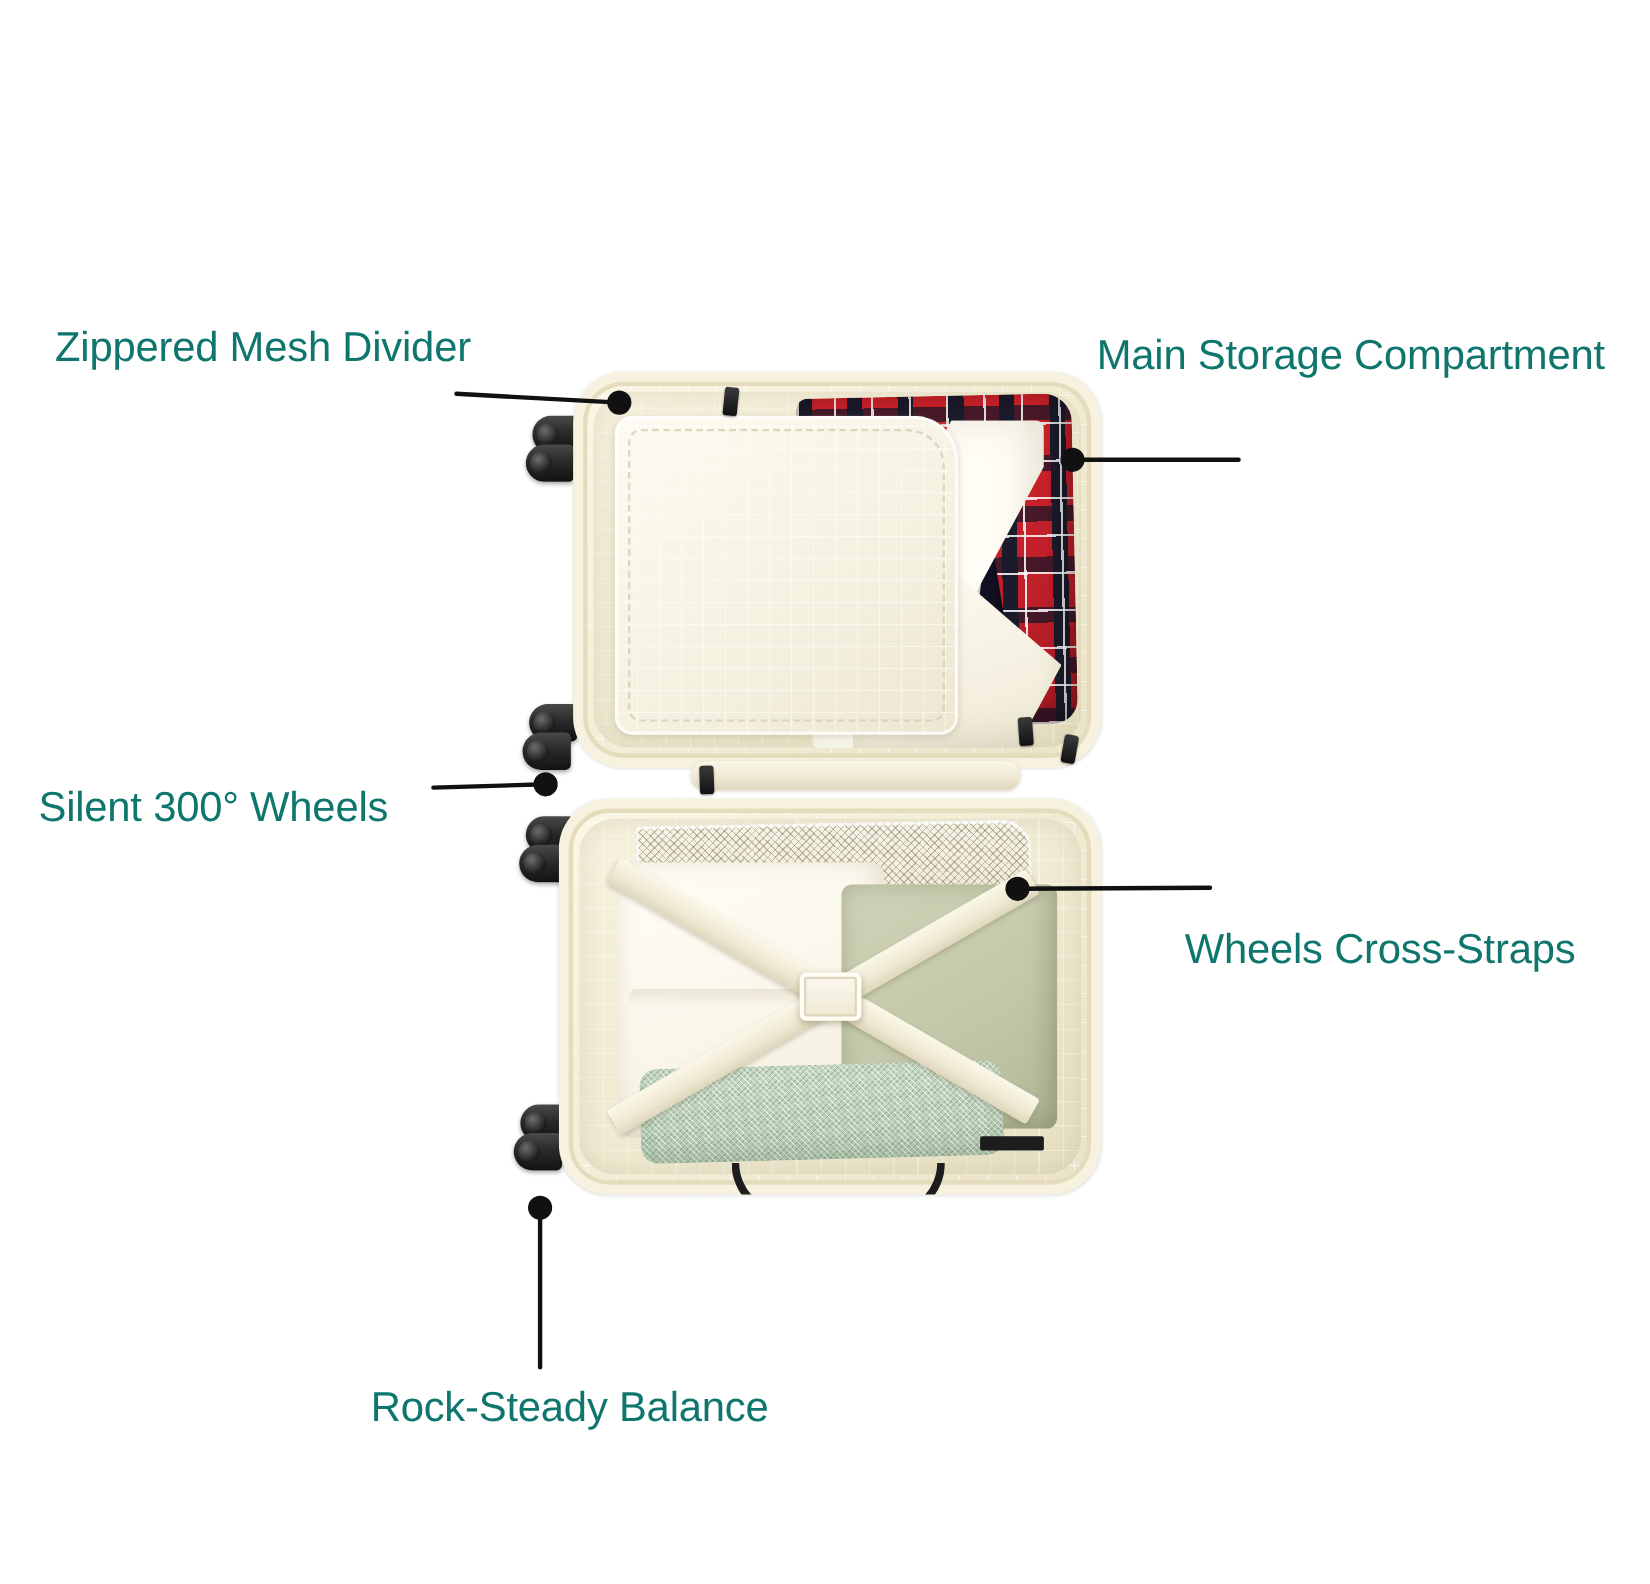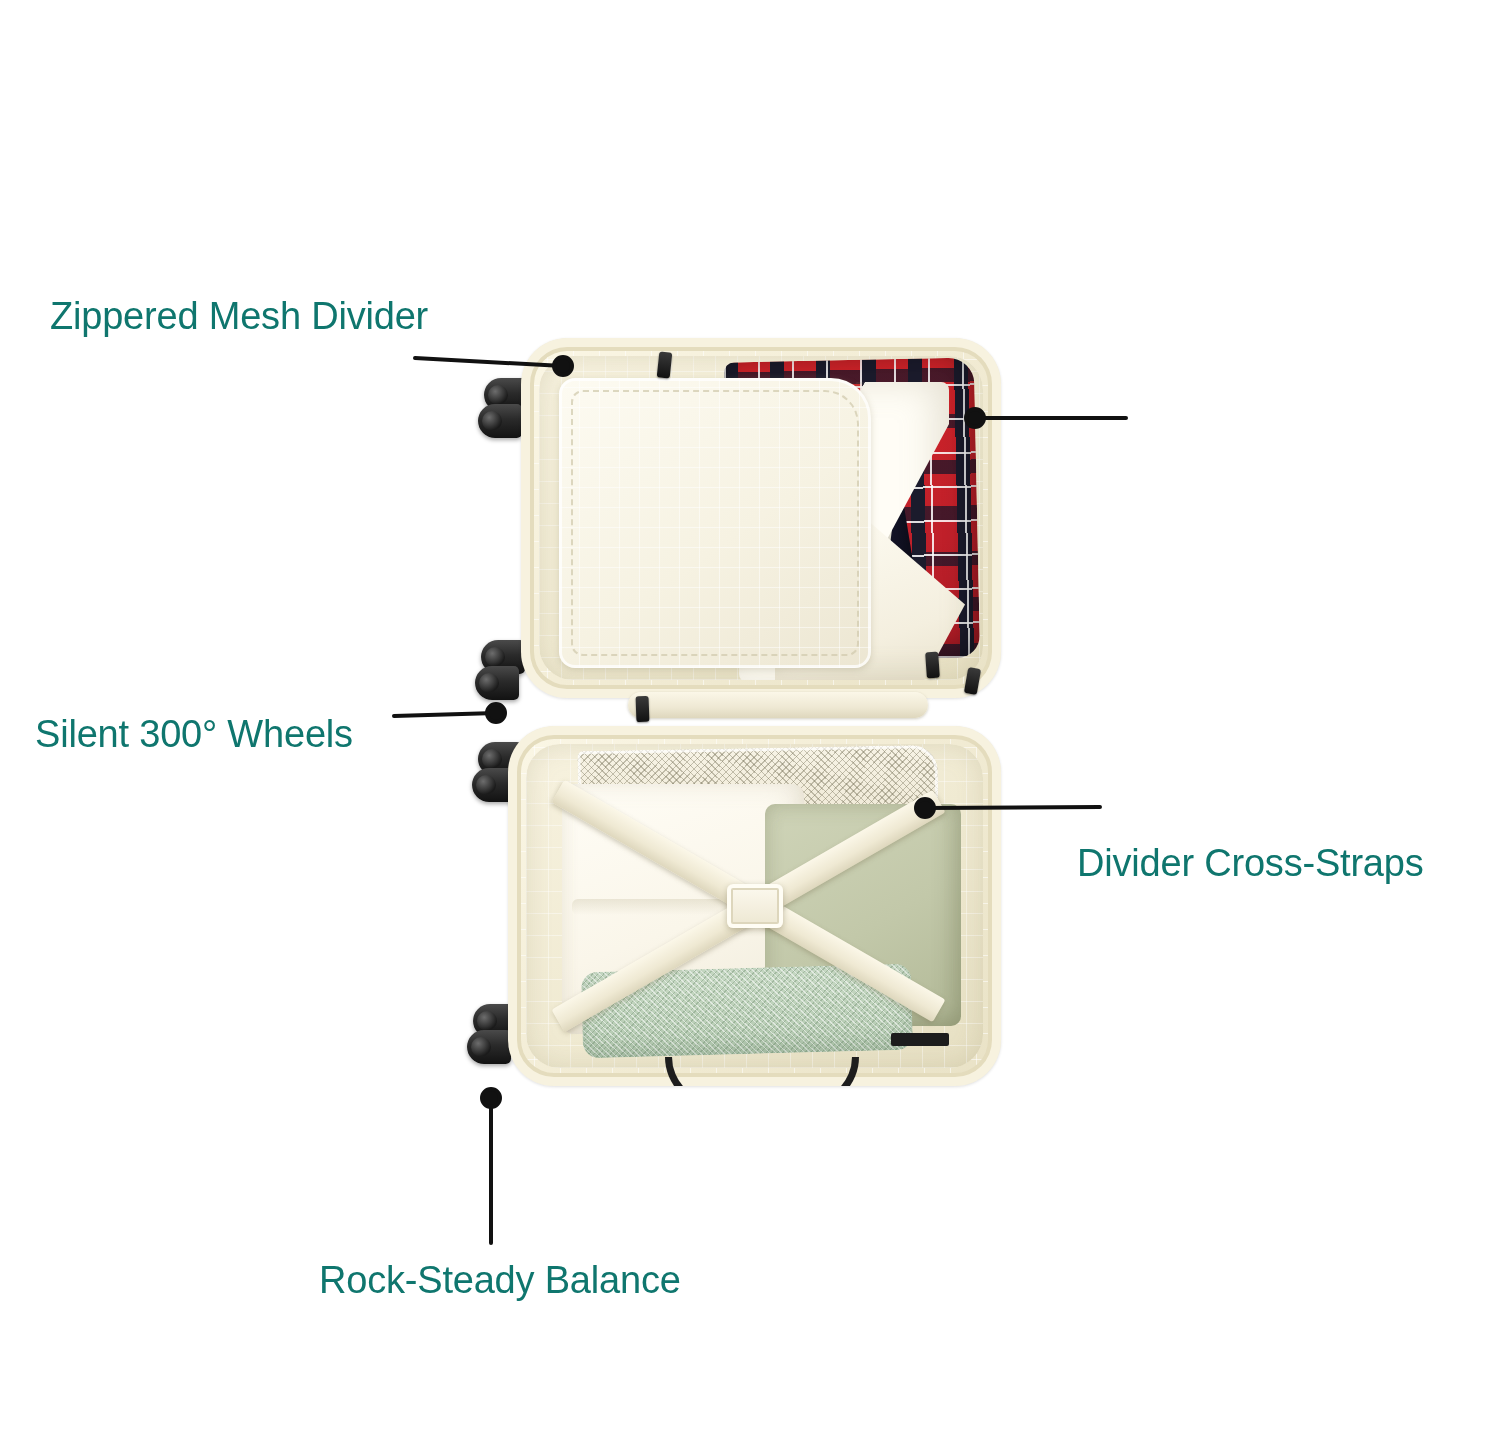--- a/index.html
+++ b/index.html
@@ -386,20 +386,21 @@
         <circle cx="496" cy="713" r="9" fill="#111111"></circle>
         <line x1="1100" y1="807" x2="925" y2="808" stroke="#111111" stroke-width="4"></line>
         <circle cx="925" cy="808" r="9" fill="#111111"></circle>
         <line x1="491" y1="1243" x2="491" y2="1098" stroke="#111111" stroke-width="4"></line>
         <circle cx="491" cy="1098" r="9" fill="#111111"></circle>
       </g>
   </svg>
 
   <div class="callout-label cl-1" style="left: 50px; top: 296px;">Zippered Mesh Divider</div>
 
+  <div class="callout-label cl-2" style="left: 997px; top: 303px;">Main Storage Compartment</div>
 
   <div class="callout-label cl-3" style="left: 35px; top: 714px;">Silent 300° Wheels</div>
 
-  <div class="callout-label cl-4" style="left: 1077px; top: 843px;">Divider Cross-Straps</div>
-
-  <div class="callout-label cl-5" style="left: 319px; top: 1260px;">Rock-Steady Balance</div>
+  <div class="callout-label cl-4" style="left: 1077px; top: 843px;">Wheels Cross-Straps</div>
+
+  <div class="callout-label cl-5" style="left: 337px; top: 1260px;">Rock-Steady Balance</div>
 
 </div>
 
 </body></html>

